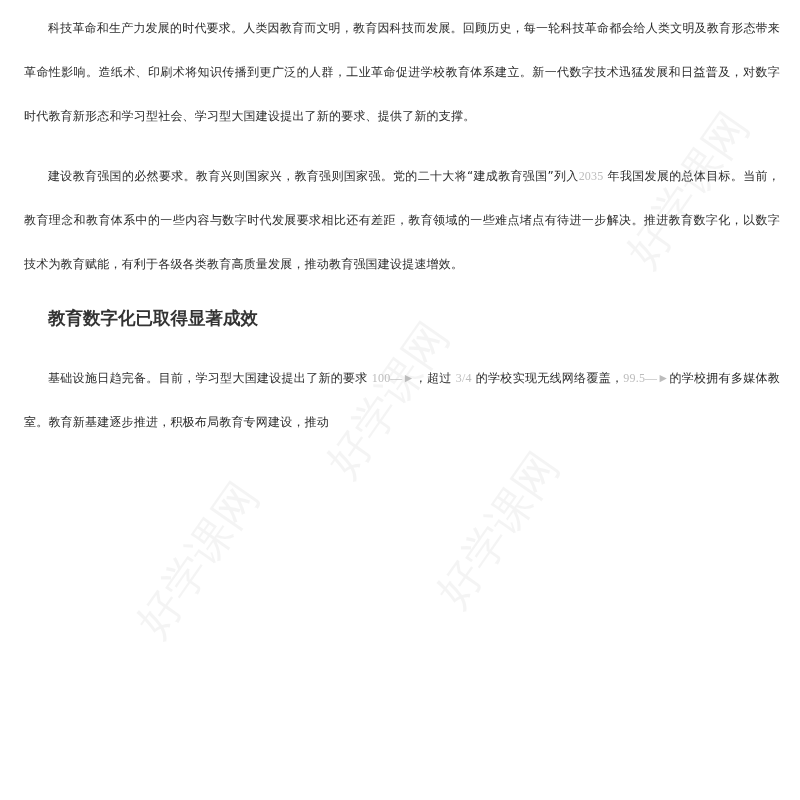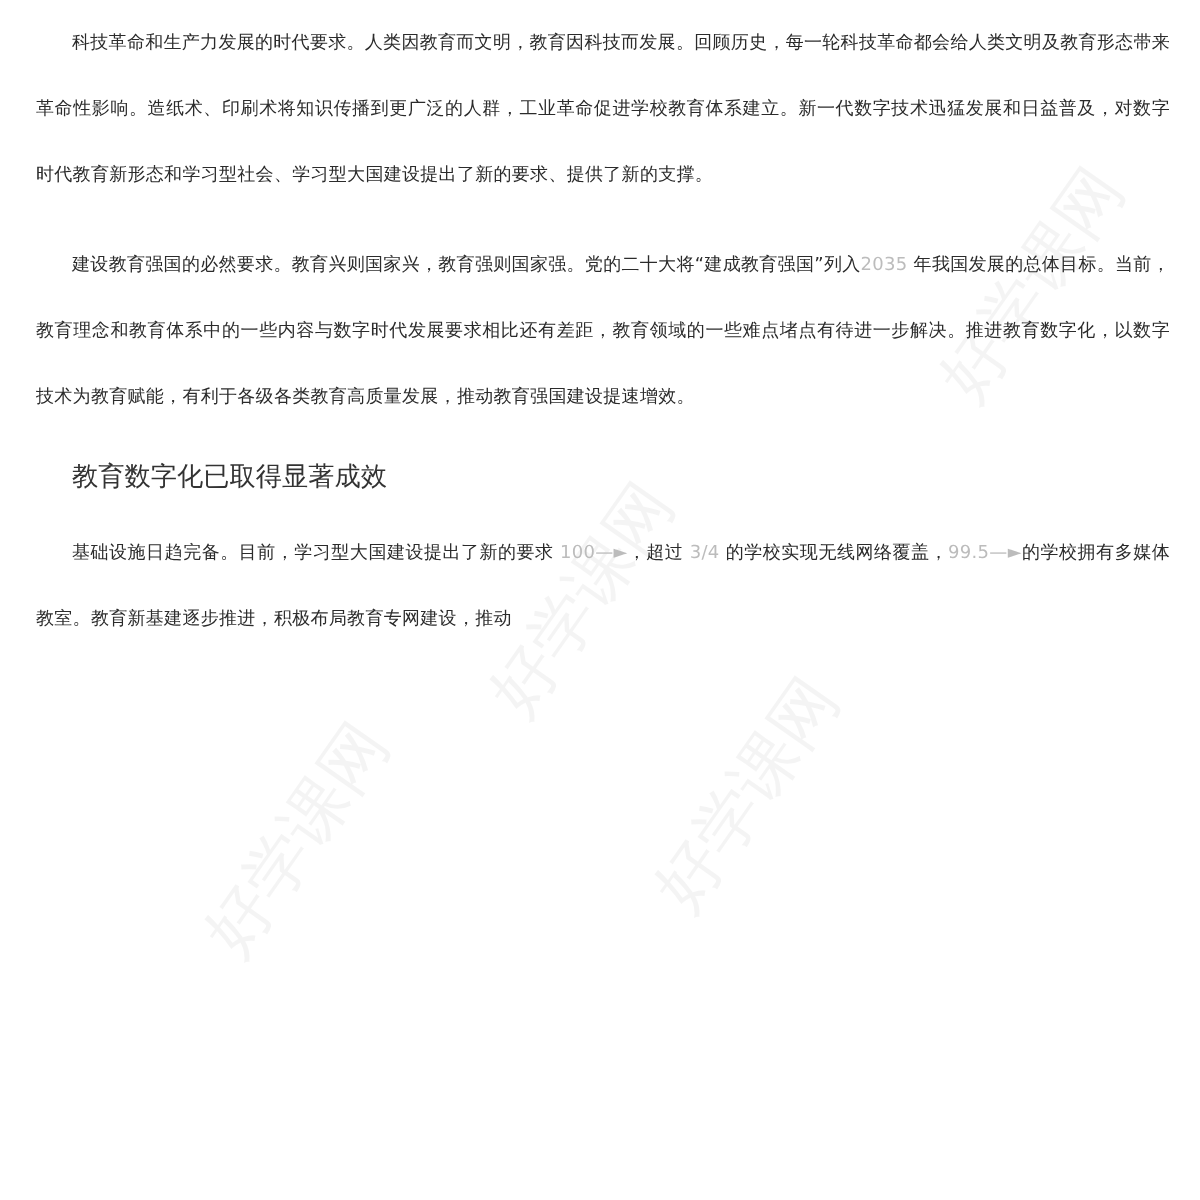--- a/index.html
+++ b/index.html
@@ -25,28 +25,29 @@
       font-size: 12px;
       line-height: 44px;
       text-indent: 24px;
       margin: 0 0 16px 0;
       letter-spacing: 0.2px;
       text-align: justify;
     }
     .heading {
       font-size: 17.5px;
       line-height: 32px;
-      font-weight: normal;
+      font-weight: bold;
       text-indent: 24px;
-      margin: 2px 0 12px 0;
+      margin: 2px 0 22px 0;
       color: #333333;
     }
     .num {
       color: #bcbcbc;
       font-weight: normal;
+      font-family: Liberation Serif, serif;
     }
     .watermark {
       position: absolute;
       font-size: 44px;
       color: rgba(0,0,0,0.045);
       transform: rotate(-55deg);
       white-space: nowrap;
       pointer-events: none;
       font-family: "DejaVu Sans", sans-serif;
     }

